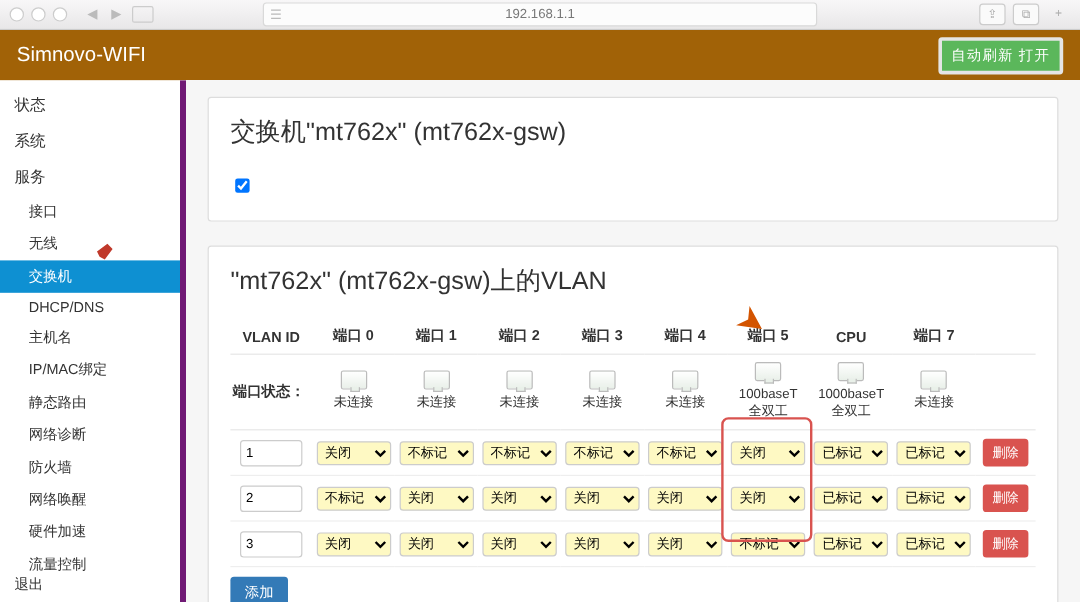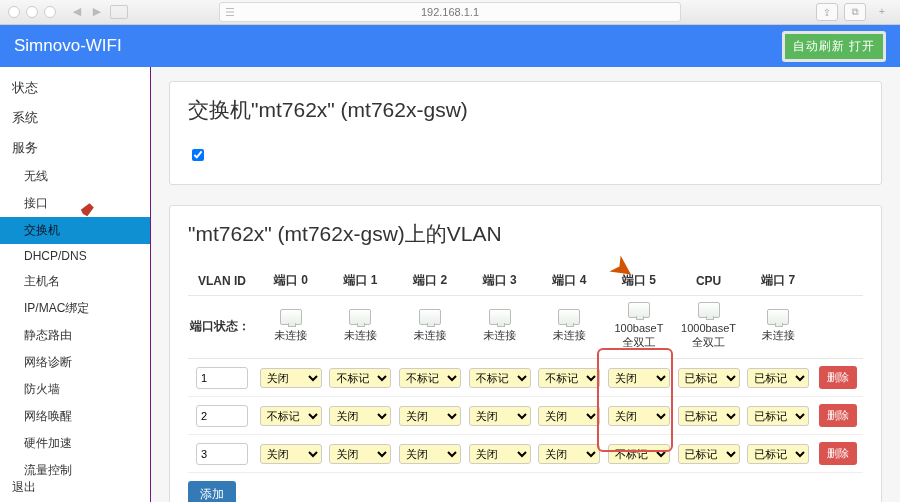--- a/index.html
+++ b/index.html
@@ -5,28 +5,28 @@
   html,body{margin:0;padding:0;font-family:"Helvetica Neue",Arial,sans-serif;font-size:13px;color:#333;background:#fff;}
   .browser-chrome{height:24px;background:linear-gradient(#f8f7f8,#e8e7e8);border-bottom:1px solid #ccc;display:flex;align-items:center;padding:0 8px;position:relative;}
   .traffic{display:flex;gap:6px;}
   .traffic span{width:10px;height:10px;border-radius:50%;border:1px solid #ccc;background:#fff;}
   .nav-icons{display:flex;gap:6px;margin-left:14px;color:#bbb;font-size:11px;}
   .nav-icons span{width:14px;text-align:center;}
   .url-wrap{position:absolute;left:50%;transform:translateX(-50%);width:460px;height:18px;background:#fcfcfc;border:1px solid #d9d9d9;border-radius:3px;display:flex;align-items:center;justify-content:center;font-size:11px;color:#777;}
   .url-reader{position:absolute;left:5px;color:#bbb;}
   .right-icons{position:absolute;right:8px;display:flex;gap:6px;}
   .right-icons span{width:20px;height:16px;border:1px solid #ccc;border-radius:3px;background:#fafafa;display:inline-flex;align-items:center;justify-content:center;font-size:10px;color:#aaa;}
-  .header{height:42px;background:#3b82f6;color:#fff;display:flex;align-items:center;padding:0 14px;justify-content:space-between;}
+  .header{height:42px;background:#a16207;color:#fff;display:flex;align-items:center;padding:0 14px;justify-content:space-between;}
   .header .brand{font-size:17px;font-weight:300;}
   .auto-refresh{background:#5bb75b;border:3px solid #e5e5e5;padding:4px 8px;border-radius:3px;font-size:12px;color:#fff;letter-spacing:1px;}
   .main{display:flex;height:435px;}
-  .sidebar{width:150px;background:#fff;border-right:1px solid #701a75;padding-top:6px;position:relative;}
+  .sidebar{width:150px;background:#fff;border-right:5px solid #701a75;padding-top:6px;position:relative;}
   .side-item{padding:6px 12px;font-size:13px;color:#333;cursor:pointer;}
   .side-sub{padding:5px 12px 5px 24px;font-size:12px;color:#333;cursor:pointer;}
-  .side-sub.active{background:#0e90d2;color:#0f172a;}
+  .side-sub.active{background:#0e90d2;color:#ffffff;}
   .logout{position:absolute;bottom:6px;left:12px;font-size:12px;}
   .content{flex:1;background:#f6f6f6;padding:14px 18px 18px 18px;overflow:auto;}
   .panel{background:#fff;border:1px solid #ddd;border-radius:3px;padding:14px 18px;margin-bottom:20px;}
   .panel h2{margin:0 0 18px 0;font-weight:400;font-size:21px;color:#333;}
   .vlan-row{display:flex;align-items:center;padding:4px 0 6px 0;}
   .vlan-label{width:125px;text-align:right;font-size:12px;padding-right:8px;}
   .chk{width:12px;height:12px;}
   .tbl{width:100%;border-collapse:collapse;font-size:12px;}
   .tbl th,.tbl td{padding:6px 2px;text-align:center;vertical-align:middle;}
   .tbl th{font-weight:700;border-bottom:1px solid #e6e6e6;}
@@ -75,22 +75,22 @@
   <div class="brand">Simnovo-WIFI</div>
   <div class="auto-refresh">自动刷新 打开</div>
 </div>
 
 <div class="main">
 
   <div class="sidebar">
     <div class="side-item">状态</div>
     <div class="side-item">系统</div>
     <div class="side-item">服务</div>
+    <div class="side-sub">接口</div>
     <div class="side-sub" style="position:relative;">无线</div>
-    <div class="side-sub">接口</div>
     <div class="side-sub active">交换机</div>
     <div class="side-sub">DHCP/DNS</div>
     <div class="side-sub">主机名</div>
     <div class="side-sub">IP/MAC绑定</div>
     <div class="side-sub">静态路由</div>
     <div class="side-sub">网络诊断</div>
     <div class="side-sub">防火墙</div>
     <div class="side-sub">网络唤醒</div>
     <div class="side-sub">硬件加速</div>
     <div class="side-sub">流量控制</div>

